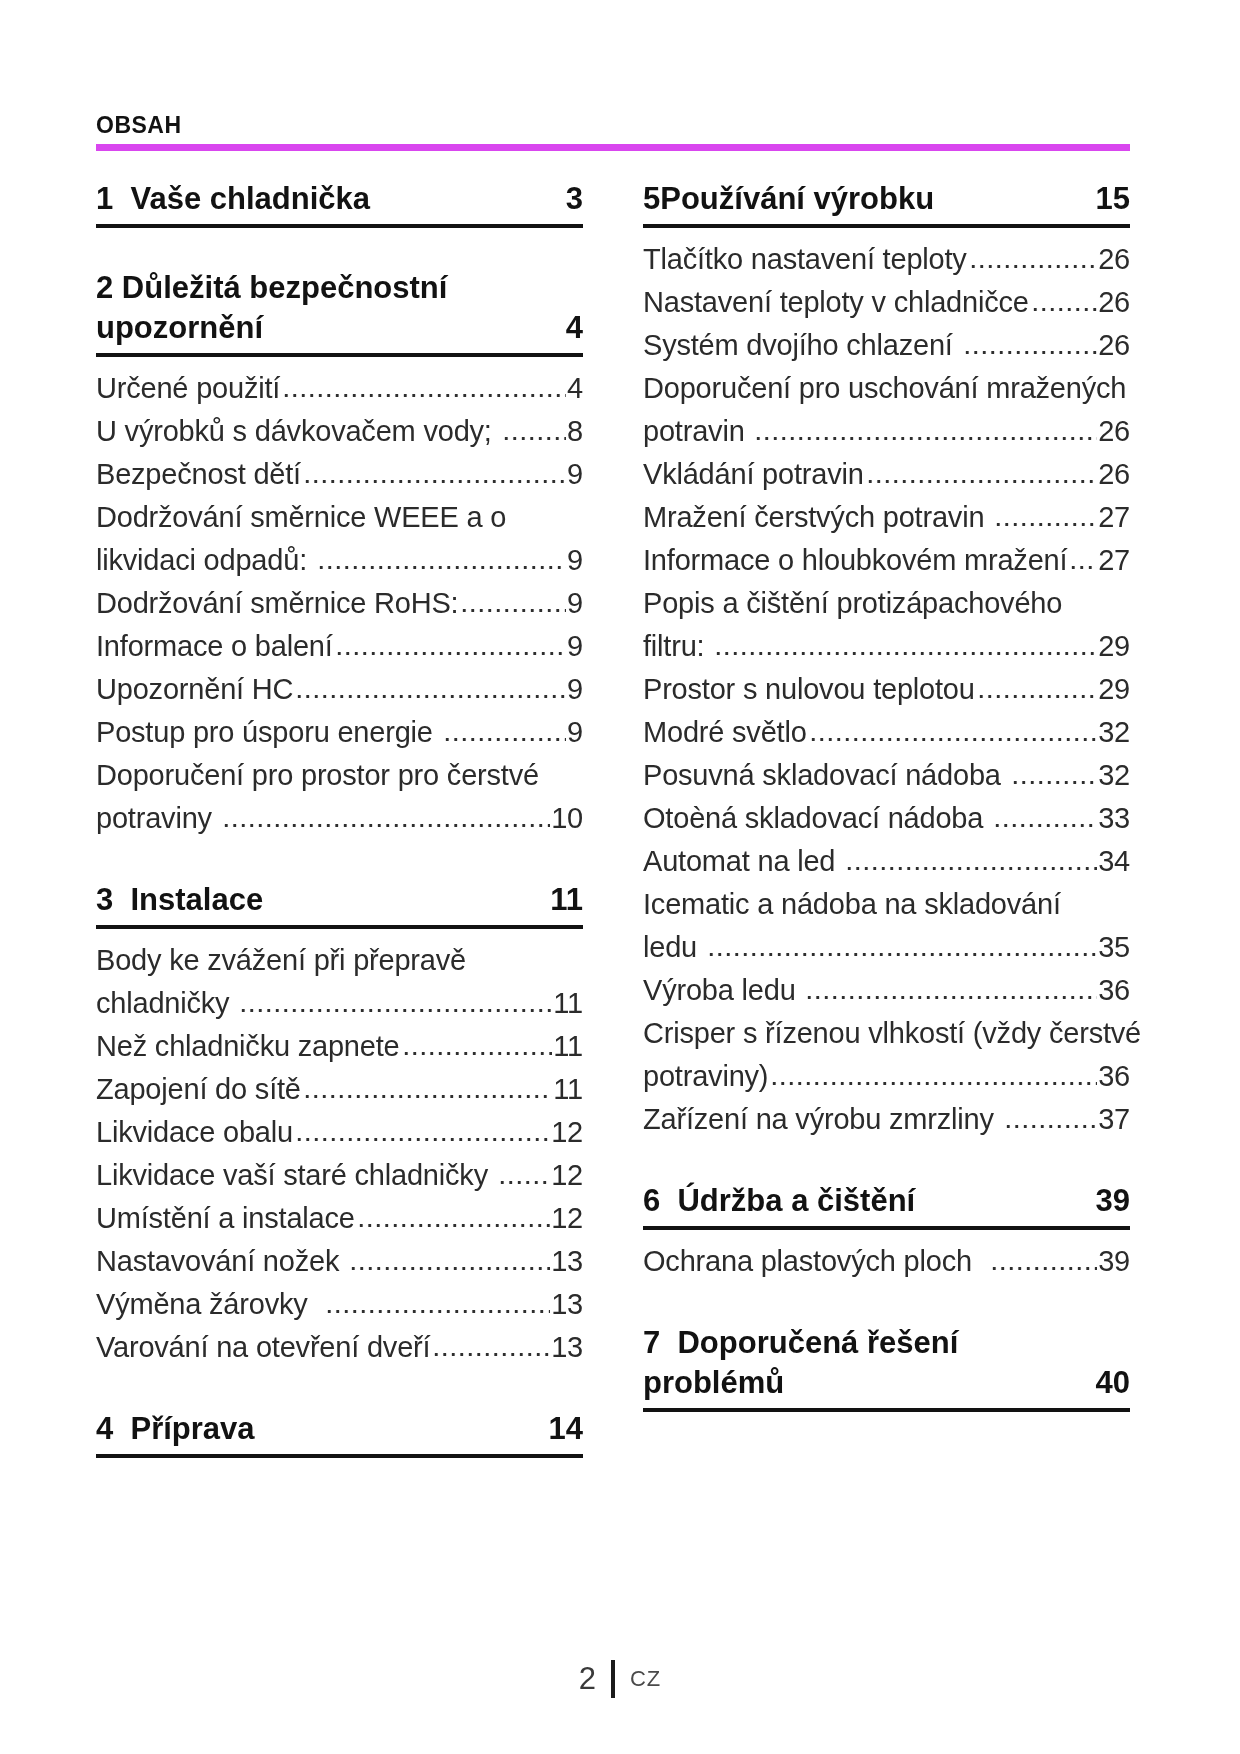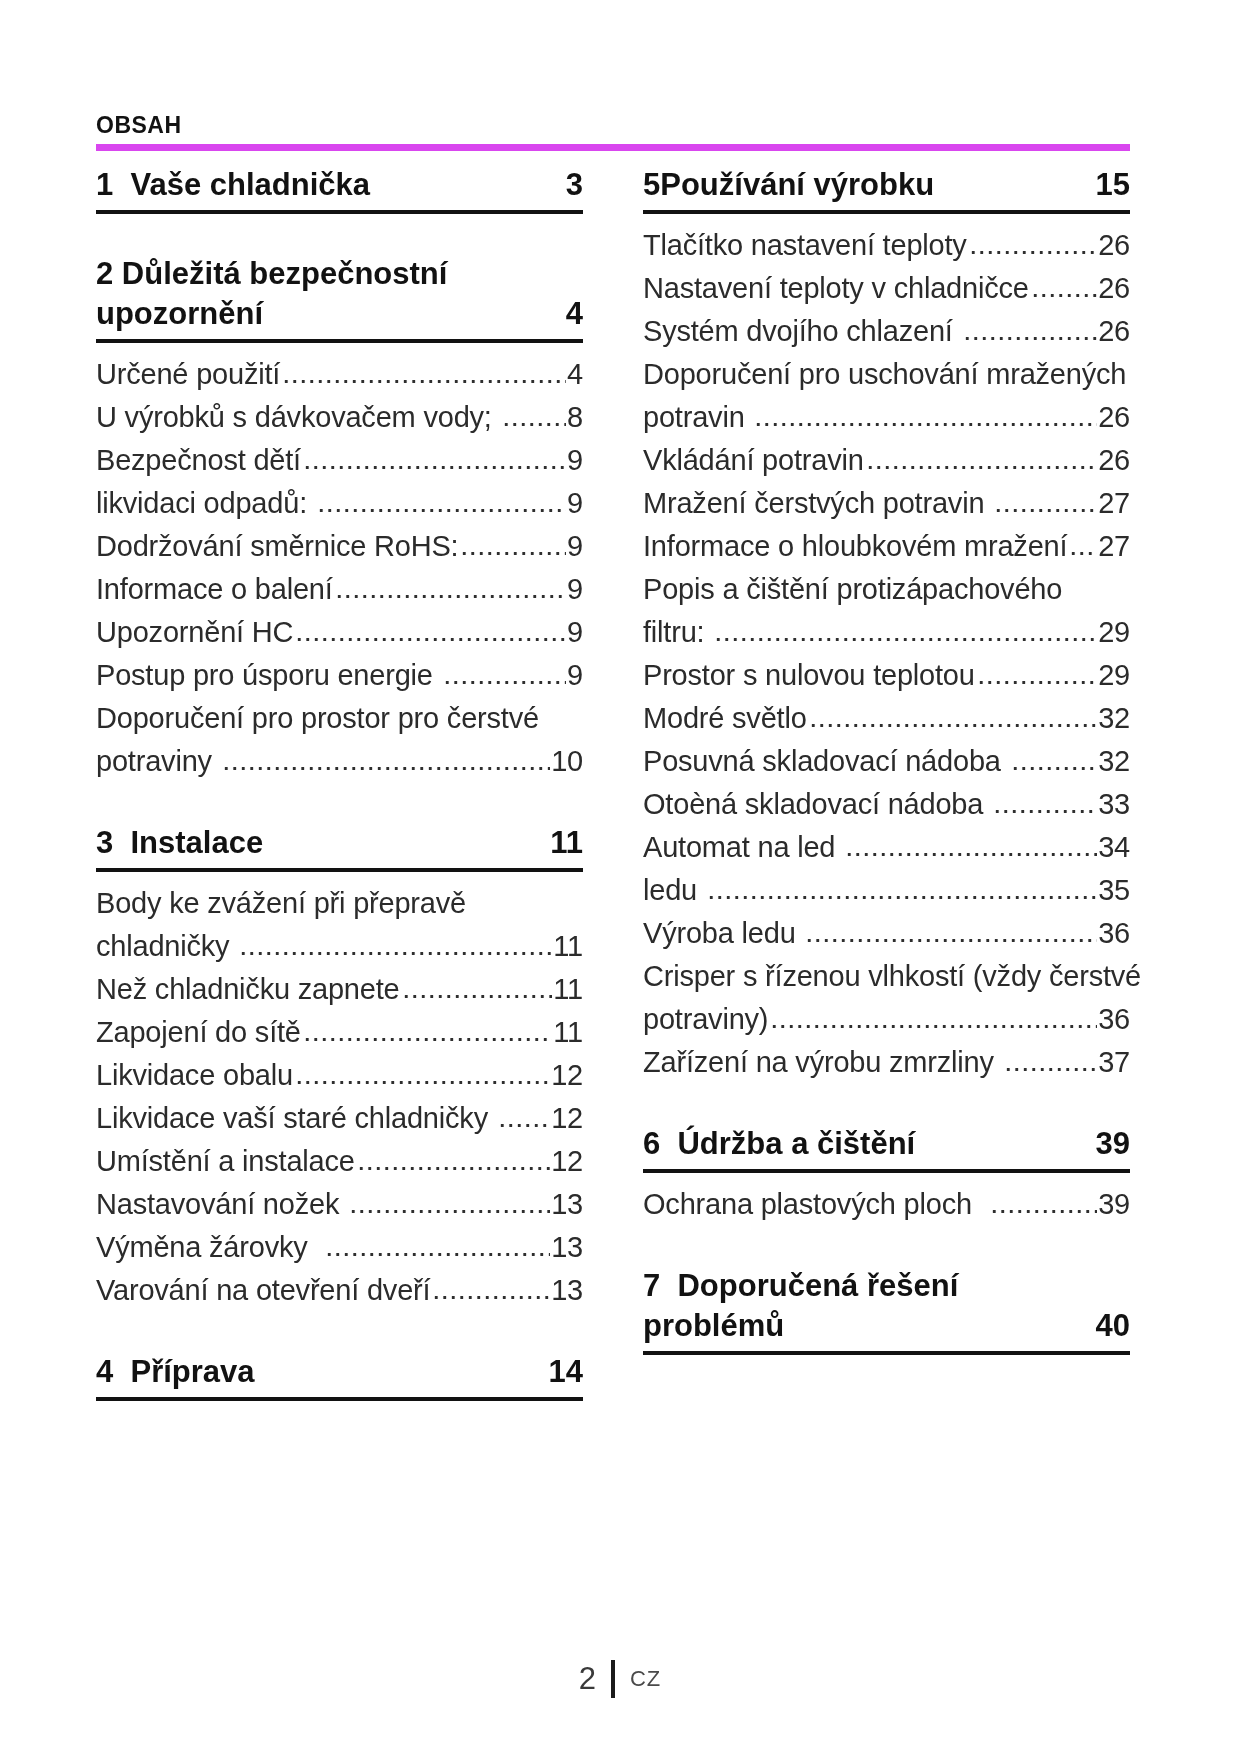--- a/index.html
+++ b/index.html
@@ -18,21 +18,21 @@
   }
   .page-header span {
     font-size: 23px;
     font-weight: bold;
     color: #121212;
     letter-spacing: 0.5px;
   }
   .columns {
     display: flex;
     gap: 60px;
-    margin-top: 14px;
+    margin-top: 28px;
     justify-content: center;
   }
   .toc-column { flex: 1 1 0; min-width: 0; }
 
   
   .toc-section {
     margin: 40px 0 10px 0;
     border-bottom: 4px solid #121212;
     padding-bottom: 5px;
     color: #121212;
@@ -132,20 +132,21 @@
       </div>
       <div class="toc-entry">
         <div class="toc-line">
     <span class="line-text">Bezpečnost dětí</span>
     <span class="leader"></span>
     <span class="page-num">9</span>
   </div>
       </div>
       <div class="toc-entry">
         <div class="toc-line">
+    <span class="line-text">Dodržování směrnice WEEE a o</span>
     <span class="leader no-dots"></span>
 
   </div>
         <div class="toc-line">
     <span class="line-text">likvidaci odpadů: </span>
     <span class="leader"></span>
     <span class="page-num">9</span>
   </div>
       </div>
       <div class="toc-entry">
@@ -374,20 +375,25 @@
   </div>
       </div>
       <div class="toc-entry">
         <div class="toc-line">
     <span class="line-text">Automat na led </span>
     <span class="leader"></span>
     <span class="page-num">34</span>
   </div>
       </div>
       <div class="toc-entry">
+        <div class="toc-line">
+    <span class="line-text">Icematic a nádoba na skladování</span>
+    <span class="leader no-dots"></span>
+
+  </div>
         <div class="toc-line">
     <span class="line-text">ledu </span>
     <span class="leader"></span>
     <span class="page-num">35</span>
   </div>
       </div>
       <div class="toc-entry">
         <div class="toc-line">
     <span class="line-text">Výroba ledu </span>
     <span class="leader"></span>

